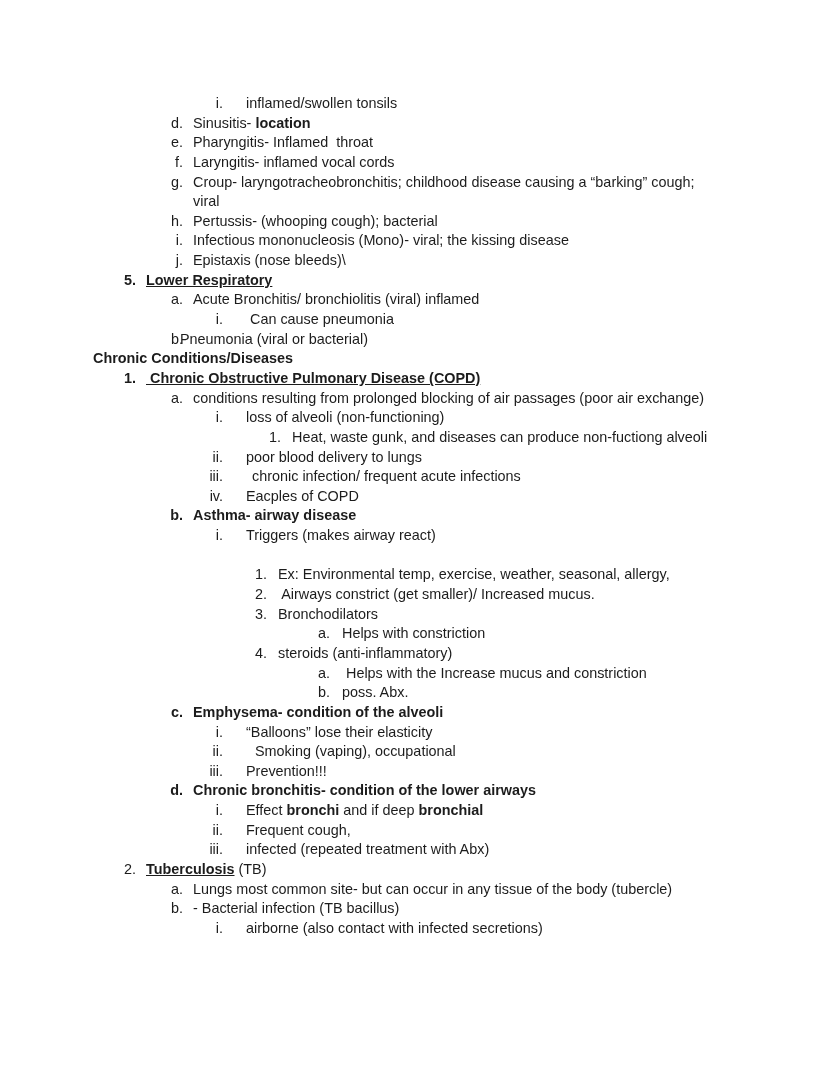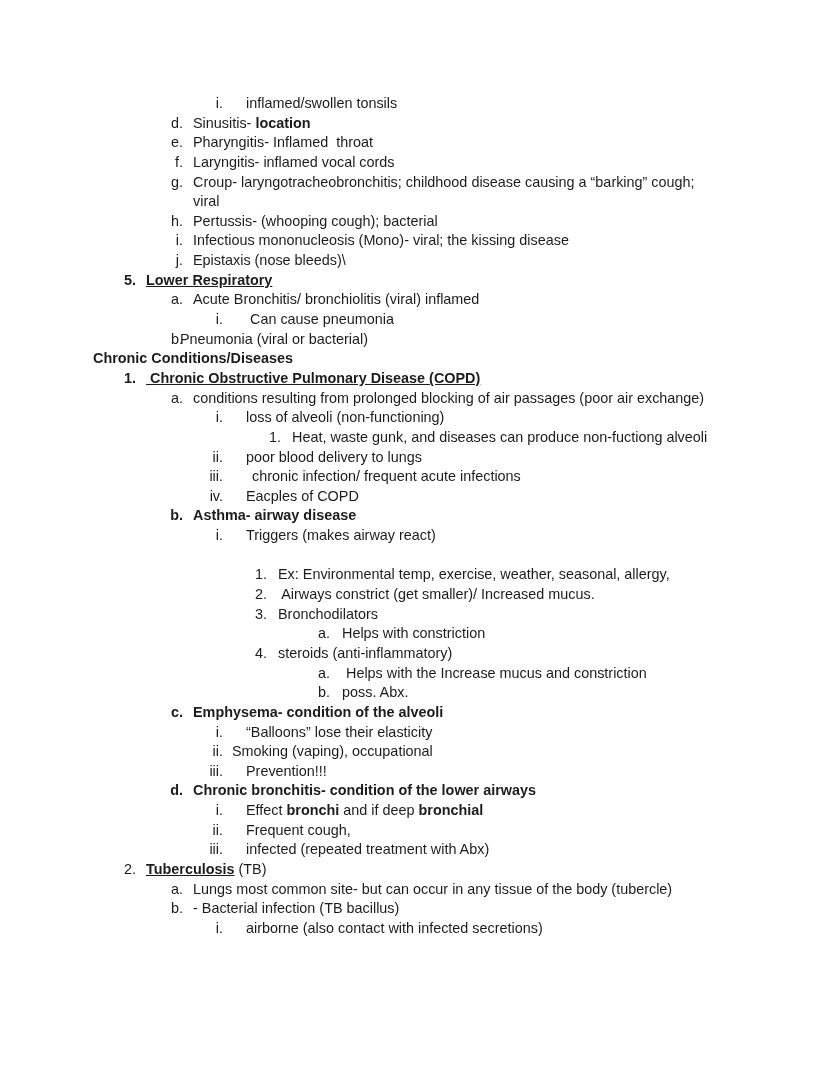--- a/index.html
+++ b/index.html
@@ -165,21 +165,21 @@
     <div class="line">
       <span class="marker b" style="left: 123px;">c.</span>
       <span class="text" style="left: 193px;"><span class="b">Emphysema- condition of the alveoli</span></span>
     </div>
     <div class="line">
       <span class="marker" style="left: 163px;">i.</span>
       <span class="text" style="left: 246px;"><span>“Balloons” lose their elasticity</span></span>
     </div>
     <div class="line">
       <span class="marker" style="left: 163px;">ii.</span>
-      <span class="text" style="left: 232px;"><span>Smoking (vaping), occupational</span></span>
+      <span class="text" style="left: 255px;"><span>Smoking (vaping), occupational</span></span>
     </div>
     <div class="line">
       <span class="marker" style="left: 163px;">iii.</span>
       <span class="text" style="left: 246px;"><span>Prevention!!!</span></span>
     </div>
     <div class="line">
       <span class="marker b" style="left: 123px;">d.</span>
       <span class="text" style="left: 193px;"><span class="b">Chronic bronchitis- condition of the lower airways</span></span>
     </div>
     <div class="line">

